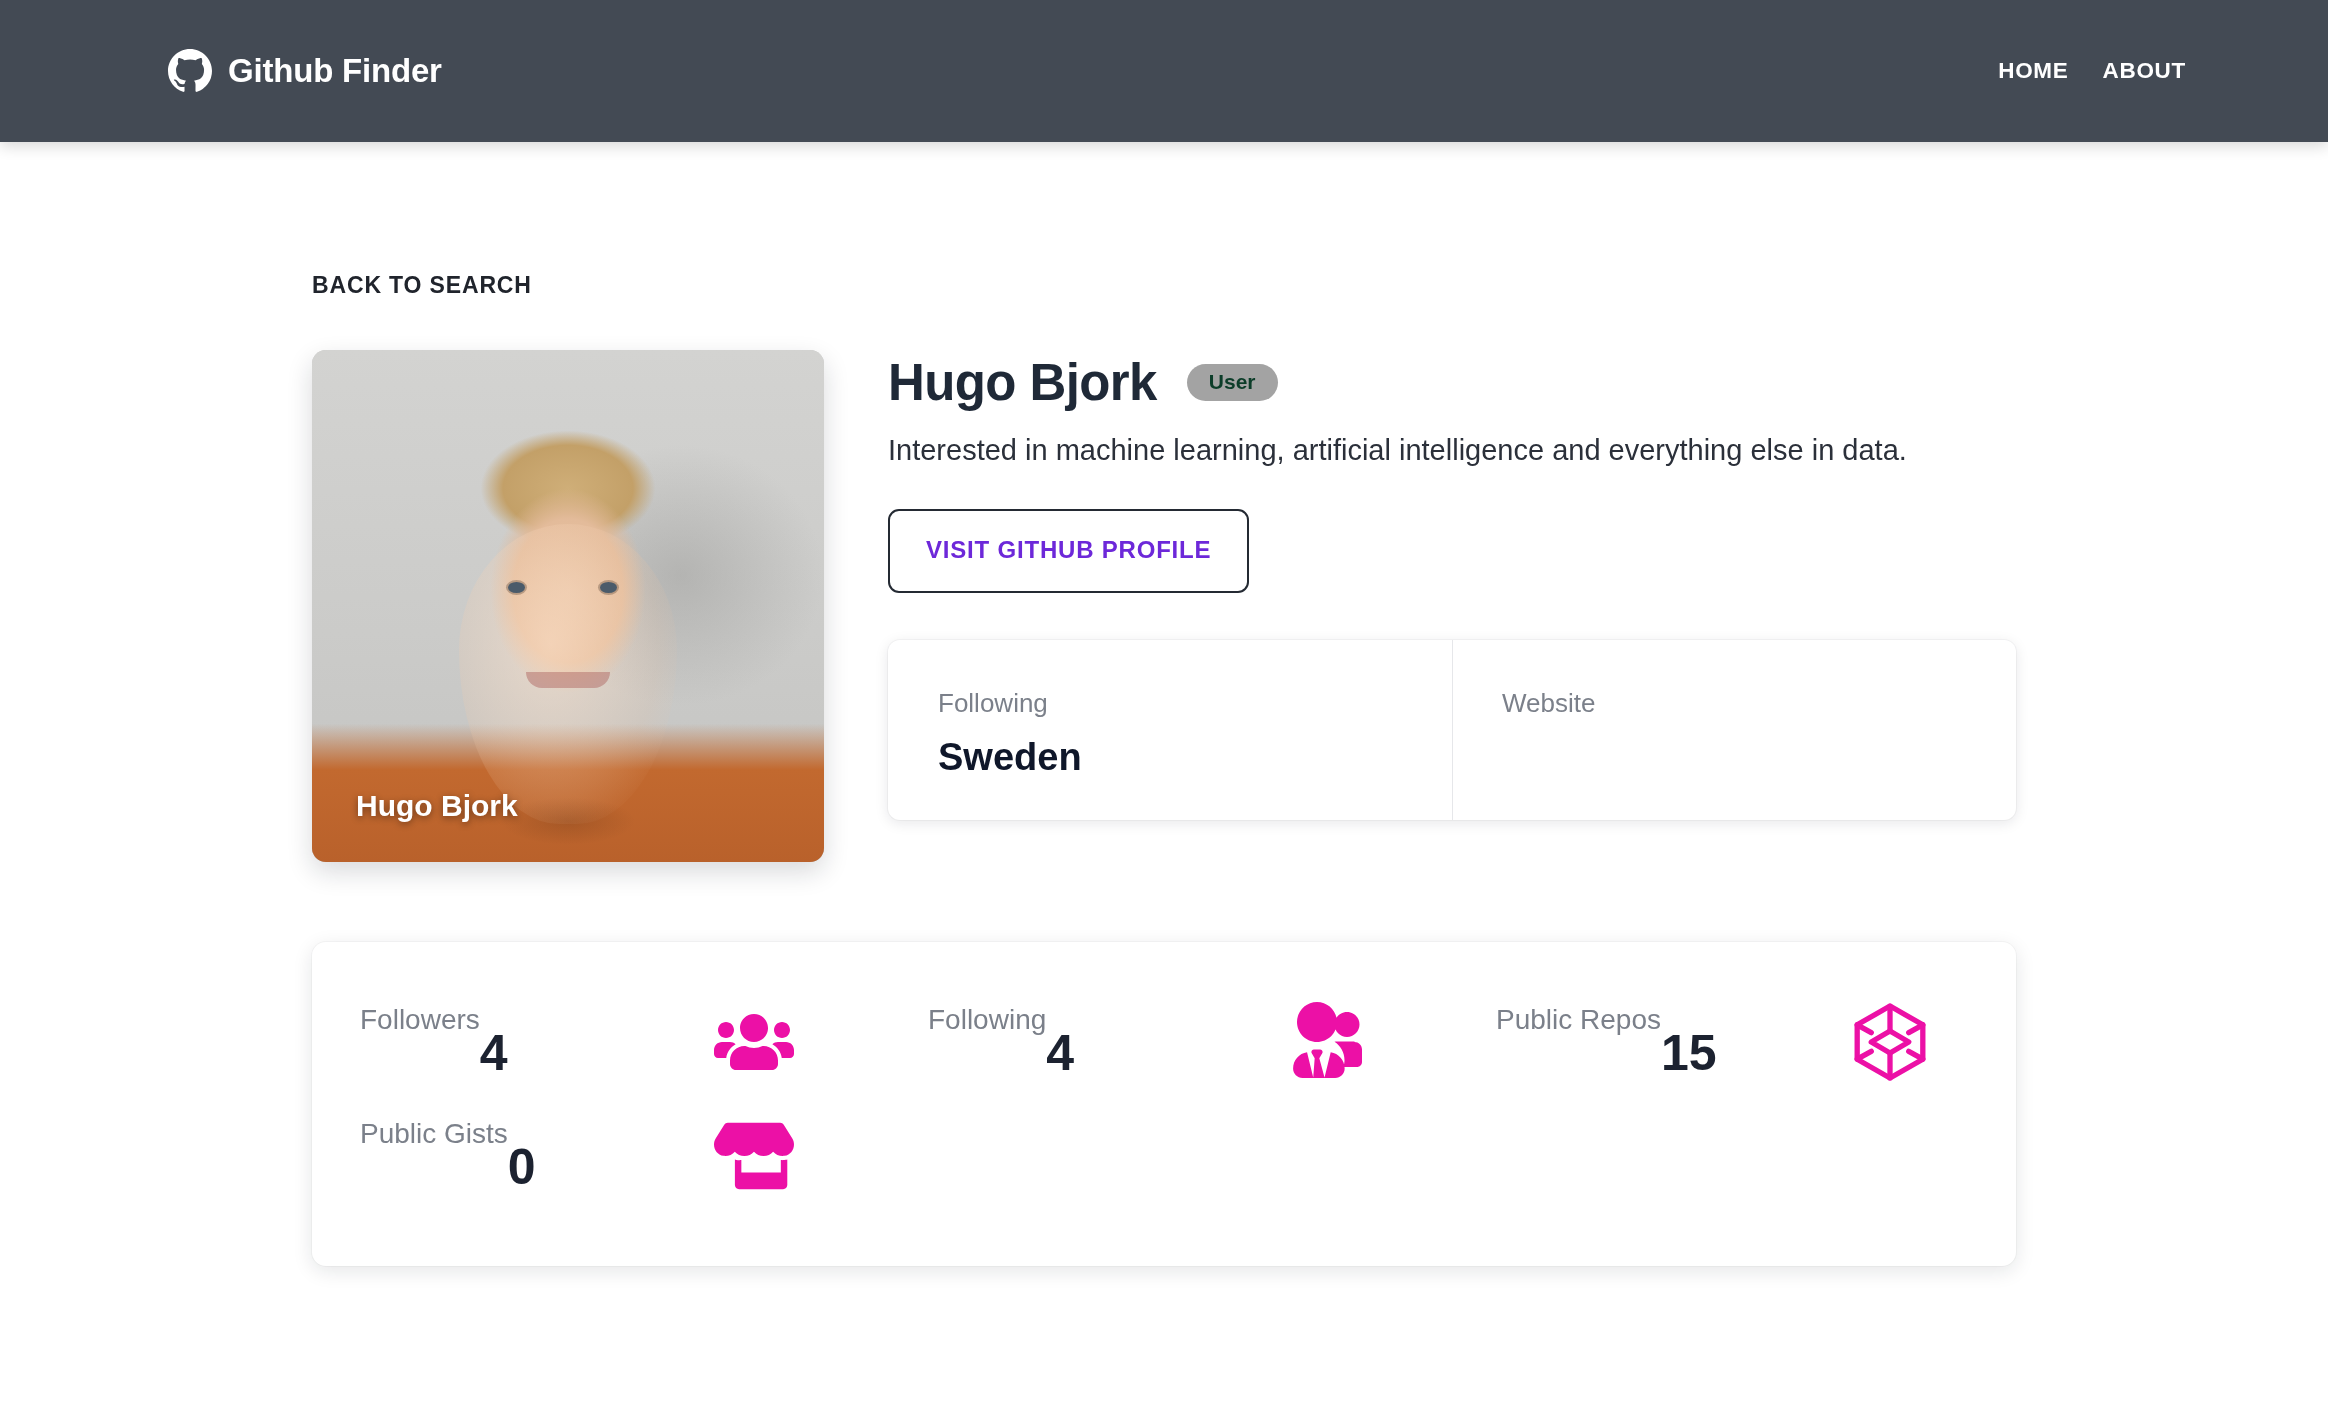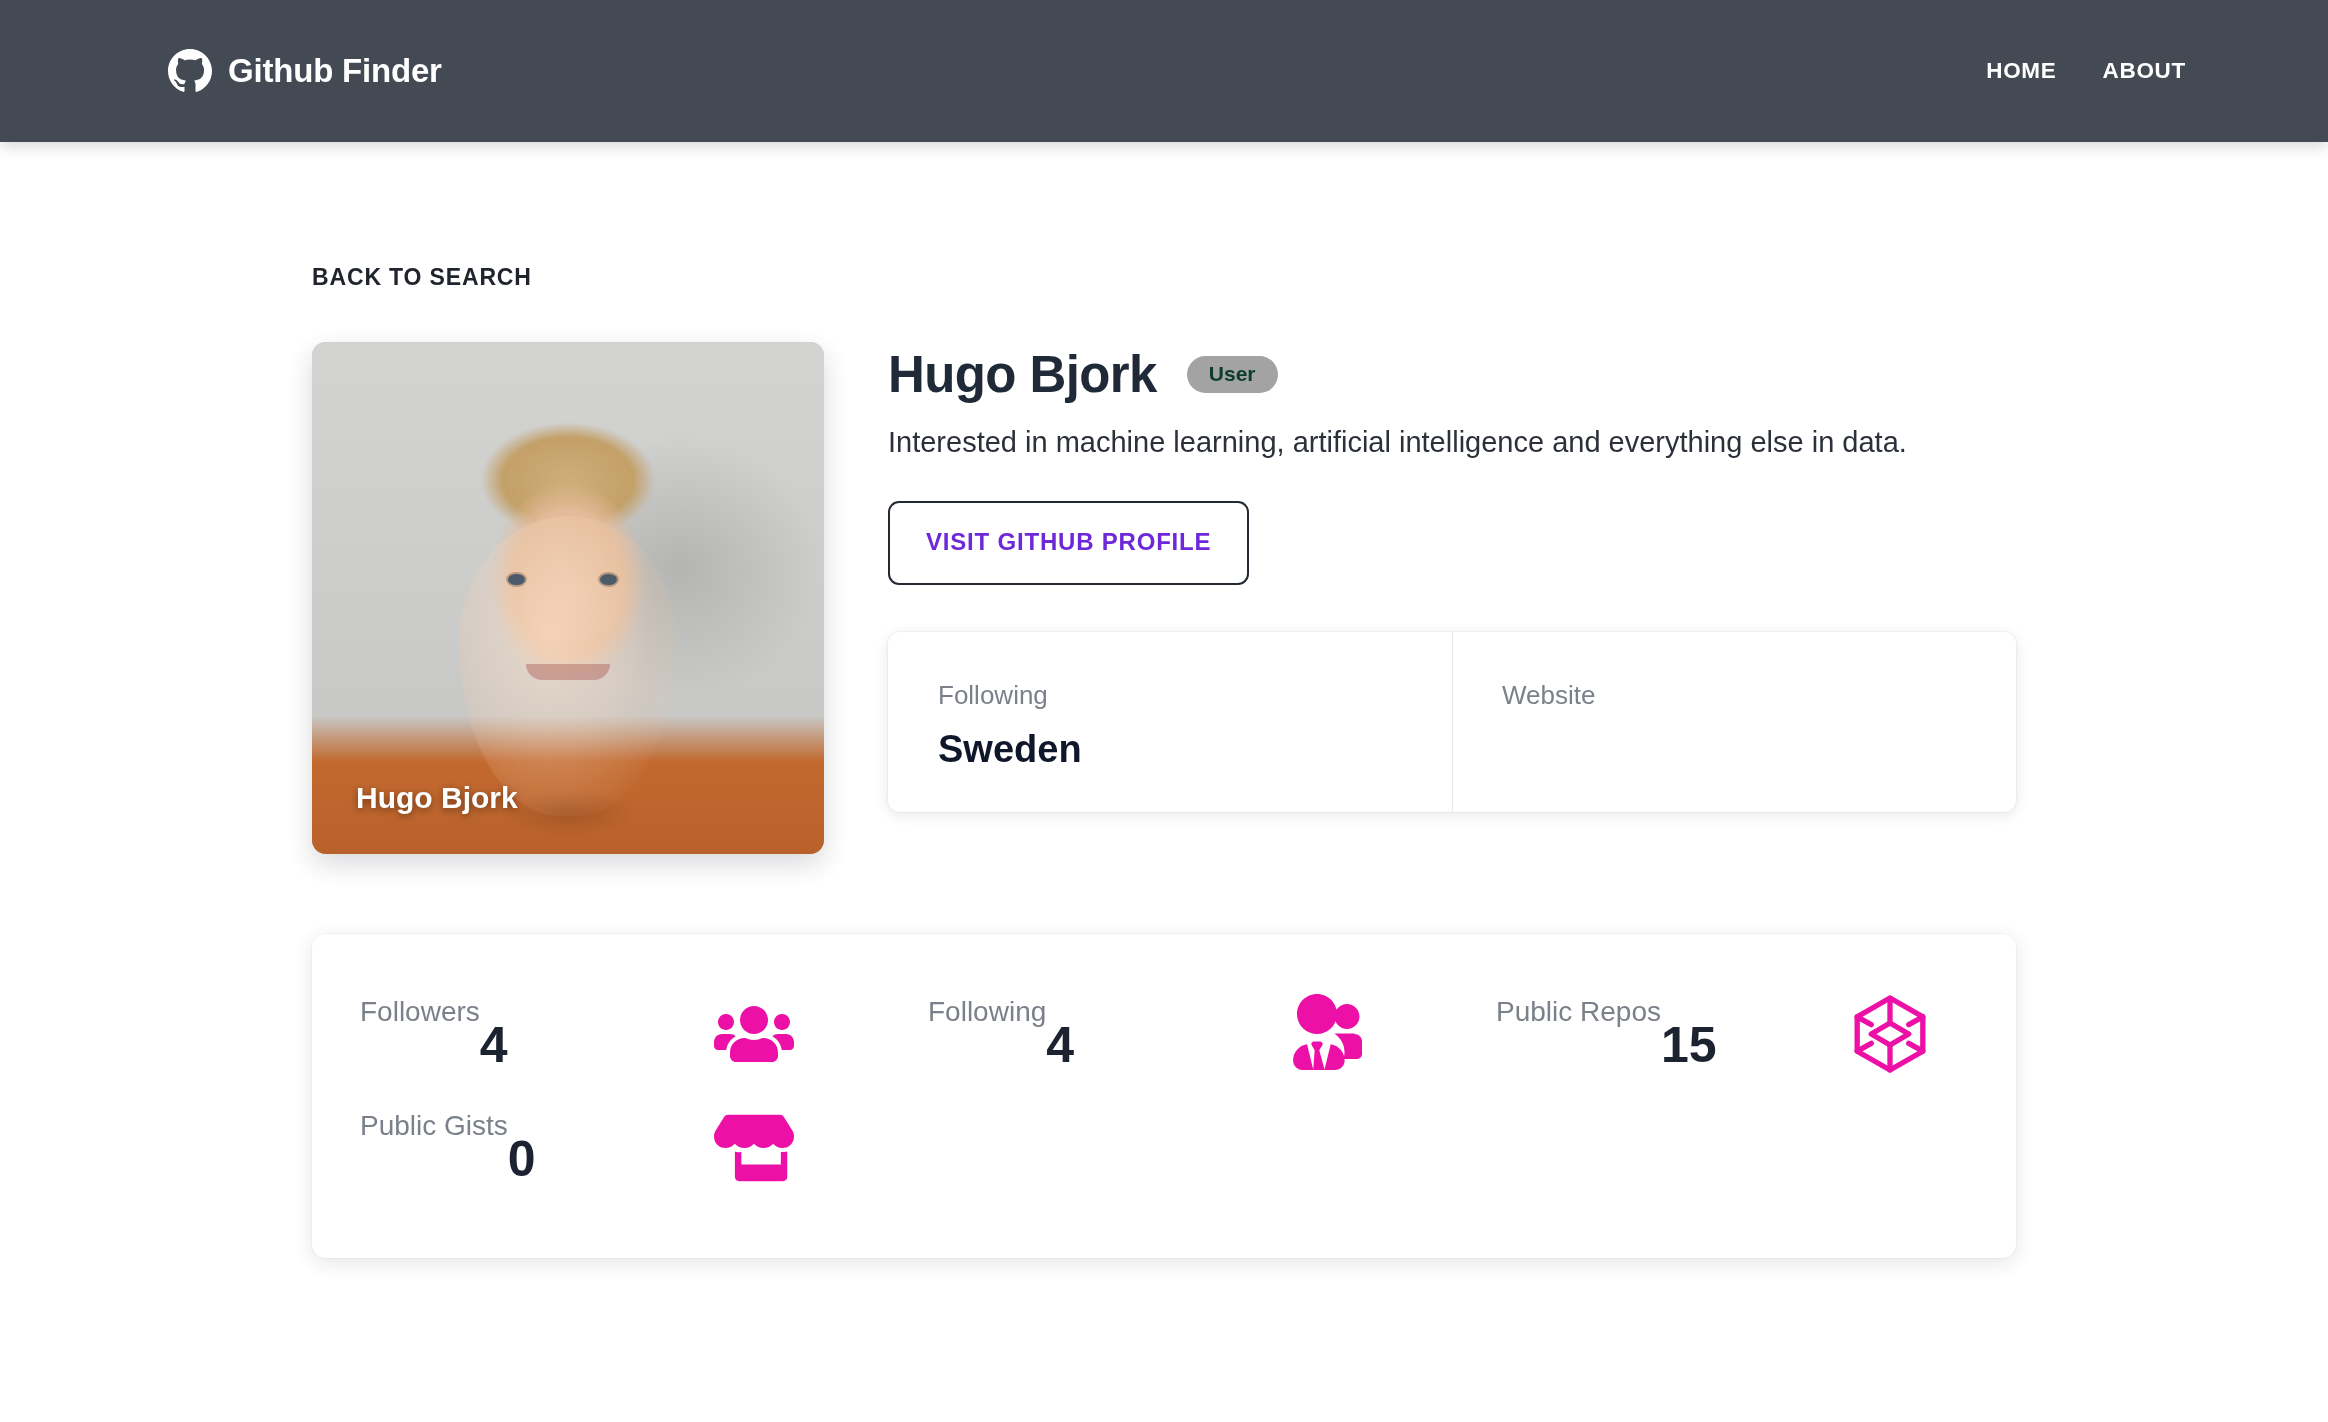--- a/index.html
+++ b/index.html
@@ -31,40 +31,40 @@
     cursor: pointer;
   }
   .brand-icon { width: 44px; height: 44px; display: block; flex: none; }
   .brand-title {
     color: #ffffff;
     font-size: 33px;
     font-weight: bold;
     letter-spacing: -0.2px;
     white-space: nowrap;
   }
-  .nav-links { display: flex; align-items: center; gap: 46px; }
+  .nav-links { display: flex; align-items: center; gap: 34px; }
   .nav-link {
     color: #ffffff;
     font-size: 22.5px;
     font-weight: bold;
     letter-spacing: 0.7px;
     text-decoration: none;
     white-space: nowrap;
     cursor: pointer;
   }
 
   
   .page {
     padding: 0 0 0 0;
     position: relative;
     background: #fff;
   }
   .container {
     width: 1704px;
-    margin: 10px auto;
+    margin: 18px auto;
     padding-top: 112px;
   }
 
   .back-link {
     display: inline-block;
     color: #20242c;
     font-size: 23px;
     font-weight: bold;
     letter-spacing: 0.85px;
     text-decoration: none;

